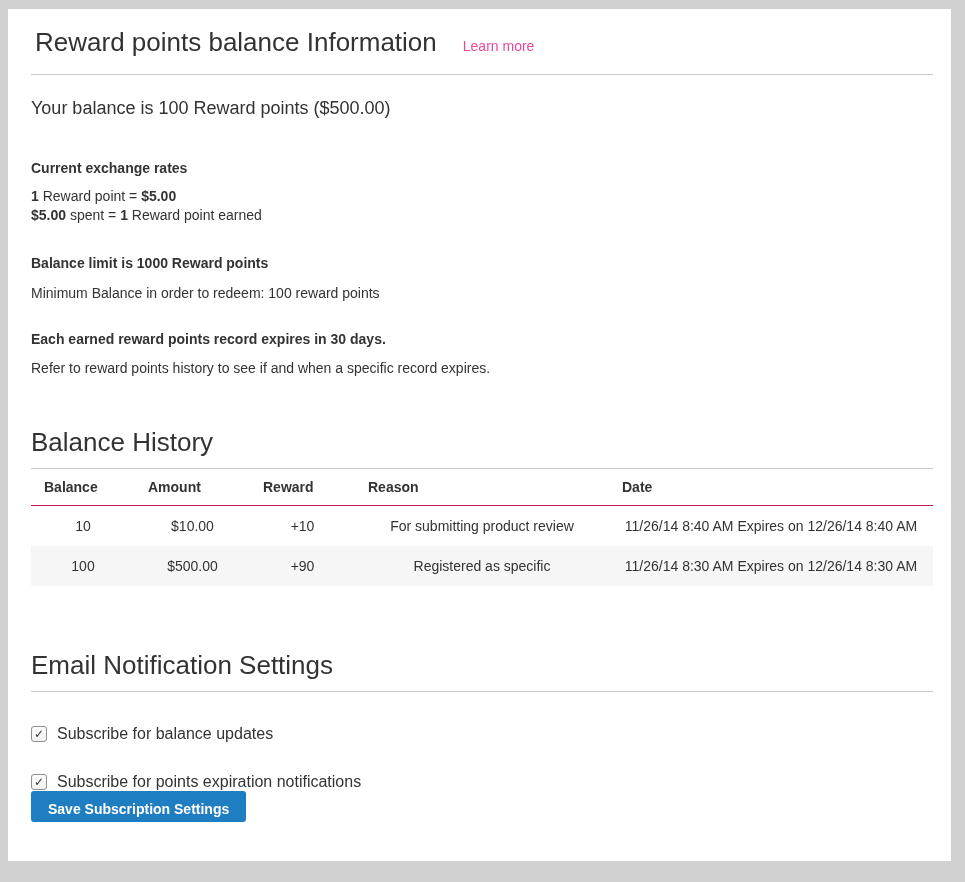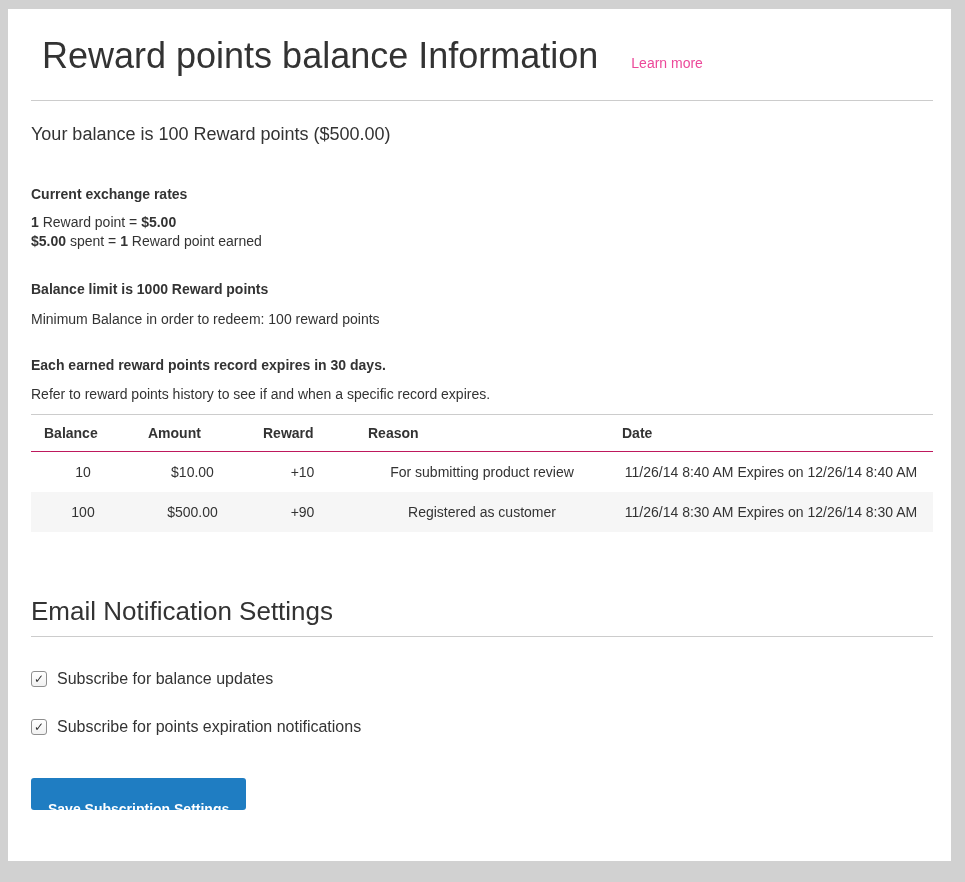--- a/index.html
+++ b/index.html
@@ -21,24 +21,24 @@
     width: 943px;
     min-height: 852px;
     margin: 9px 0 21px 8px;
     background: #ffffff;
     padding: 14px 18px 15px 23px;
   }
 
   
   .page-header { display: flex; align-items: baseline; }
   .page-title {
-    font-size: 36px;
+    font-size: 26px;
     font-weight: 300;
     line-height: 1.2;
-    margin: 11px;
+    margin: 4px;
     color: #333333;
   }
   .learn-more {
     margin-left: 22px;
     font-size: 14px;
     color: #ec4899;
     text-decoration: none;
     cursor: pointer;
   }
   hr.divider {
@@ -110,29 +110,28 @@
     font-weight: 700;
     color: #333333;
     line-height: 1;
     cursor: pointer;
     flex: 0 0 auto;
   }
   .check-label { margin-left: 10px; font-size: 16px; }
 
   .save-btn {
     display: inline-block;
-    margin-top: 42px;
     background: #1f7dc2;
     color: #ffffff;
     border: 0;
     border-radius: 3px;
     font-family: "Liberation Sans", "DejaVu Sans", sans-serif;
     font-size: 14px;
     font-weight: 700;
-    padding: 16px 17px;
+    padding: 3px 17px;
     height: 31px;
     line-height: 31px;
     cursor: pointer;
   }
 </style>
 </head>
 <body>
 
 <div class="viewport">
   <div class="card">
@@ -157,20 +156,21 @@
 
     
     <p class="limit-line">Balance limit is 1000 Reward points</p>
     <p class="minimum-line">Minimum Balance in order to redeem: 100 reward points</p>
 
     
     <p class="expiry-line">Each earned reward points record expires in 30 days.</p>
     <p class="expiry-note">Refer to reward points history to see if and when a specific record expires.</p>
 
     
+    <h2 class="section-title">Balance History</h2>
     <table class="history">
       <colgroup>
         <col style="width:104px">
           <col style="width:115px">
           <col style="width:105px">
           <col style="width:254px">
           <col>
       </colgroup>
       <thead>
         <tr>
@@ -186,21 +186,21 @@
           <td>10</td>
           <td>$10.00</td>
           <td>+10</td>
           <td>For submitting product review</td>
           <td>11/26/14 8:40 AM Expires on 12/26/14 8:40 AM</td>
         </tr>
         <tr class="striped">
           <td>100</td>
           <td>$500.00</td>
           <td>+90</td>
-          <td>Registered as customer</td>
+          <td>Registered as specific</td>
           <td>11/26/14 8:30 AM Expires on 12/26/14 8:30 AM</td>
         </tr>
       </tbody>
     </table>
 
     
     <h2 class="section-title notif-title">Email Notification Settings</h2>
     <hr class="divider-2">
 
     <div class="check-row first">

